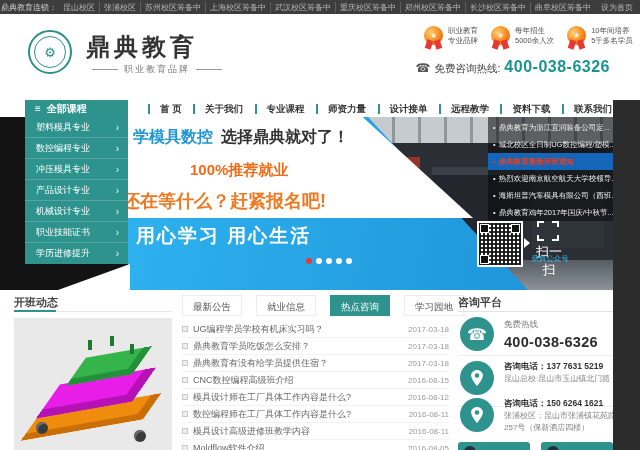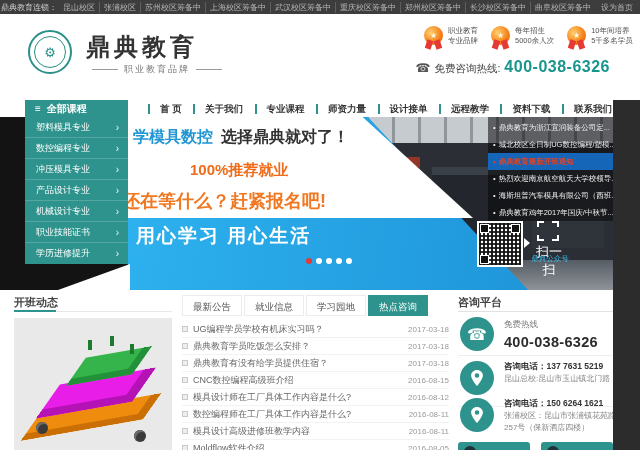--- a/index.html
+++ b/index.html
@@ -116,21 +116,21 @@
           transform:skew(-35deg,-10deg);box-shadow:inset -10px -7px 0 #c96f05;}
   .m-body{position:absolute;left:34px;top:58px;width:96px;height:34px;background:#e81ee8;
           transform:skew(-35deg,-10deg);box-shadow:inset -12px -9px 0 #b512b5;}
   .m-plate{position:absolute;left:62px;top:34px;width:66px;height:28px;background:#34b44a;
            transform:skew(-35deg,-10deg);box-shadow:inset -9px -7px 0 #22913a;}
   .m-w1,.m-w2{position:absolute;width:12px;height:12px;border-radius:50%;background:#3a3a3a;
               box-shadow:inset 2px 2px 0 #6b6b6b;}
   .m-w1{left:22px;top:104px;} .m-w2{left:120px;top:112px;}
   .m-p1,.m-p2,.m-p3{position:absolute;width:4px;height:10px;background:#1d7a2e;}
   .m-p1{left:74px;top:22px;} .m-p2{left:96px;top:18px;} .m-p3{left:116px;top:26px;}
-  .tabs{position:absolute;left:182px;top:5px;display:flex;gap:2px;}
+  .tabs{position:absolute;left:182px;top:5px;display:flex;gap:14px;}
   .tab{width:60px;height:21px;line-height:21px;text-align:center;font-size:9.5px;color:#555;
        background:#fff;border:1px solid #ececec;box-sizing:border-box;cursor:pointer;}
   .tab.active{background:#2e938d;color:#fff;border-color:#2e938d;}
   .news-list{position:absolute;left:182px;top:31px;width:267px;}
   .row{height:16px;display:flex;align-items:center;border-bottom:1px solid #f2f2f2;cursor:pointer;}
   .sq{width:6px;height:6px;background:#eee;border:1px solid #c9c9c9;margin-right:5px;box-sizing:border-box;flex:none;}
   .rt{flex:1;font-size:9px;color:#666;white-space:nowrap;overflow:hidden;}
   .rd{font-size:8px;color:#9a9a9a;margin-left:6px;flex:none;}
 
   .contact{position:absolute;left:458px;top:0;width:155px;height:124px;}
@@ -345,22 +345,22 @@
       <div class="m-p1"></div>
       <div class="m-p2"></div>
       <div class="m-p3"></div>
       <div class="m-w1"></div>
       <div class="m-w2"></div>
     </div>
 
     <div class="tabs">
       <div class="tab">最新公告</div>
       <div class="tab">就业信息</div>
+      <div class="tab active">热点咨询</div>
       <div class="tab">学习园地</div>
-      <div class="tab active">热点咨询</div>
     </div>
 
     <div class="news-list">
       <div class="row">
         <span class="sq"></span>
         <span class="rt">UG编程学员学校有机床实习吗？</span>
         <span class="rd">2017-03-18</span>
       </div>
       <div class="row">
         <span class="sq"></span>

